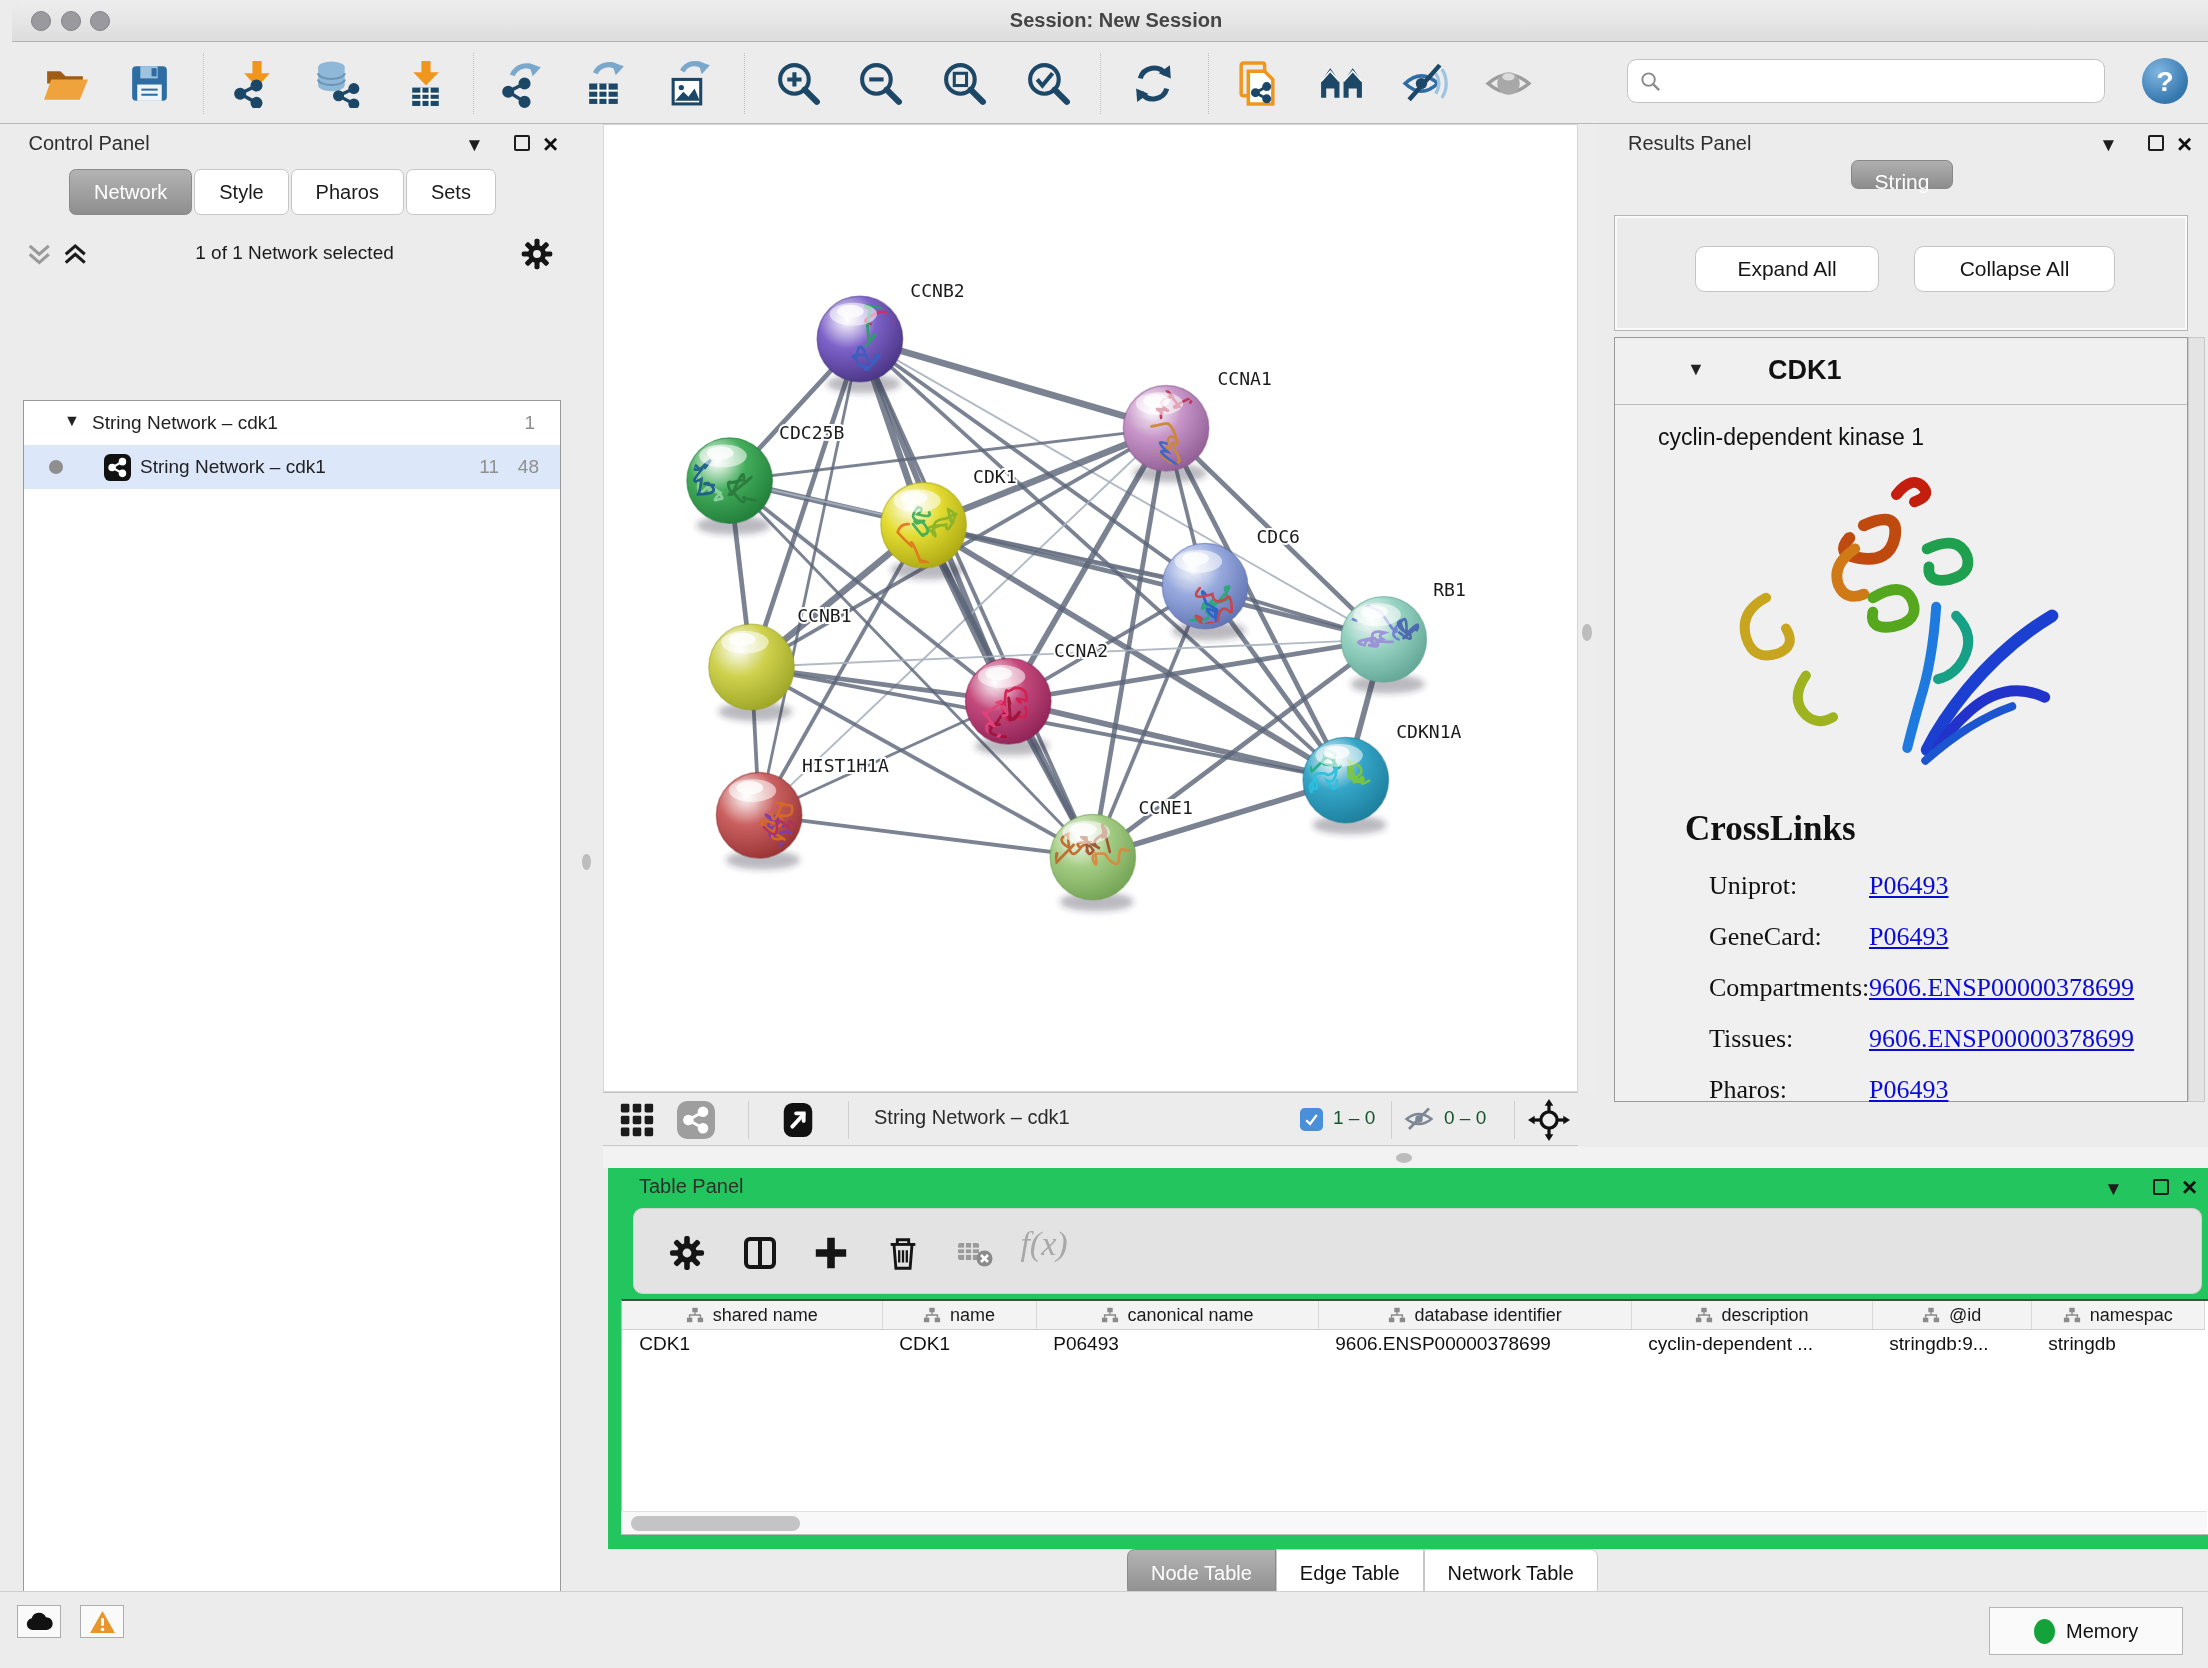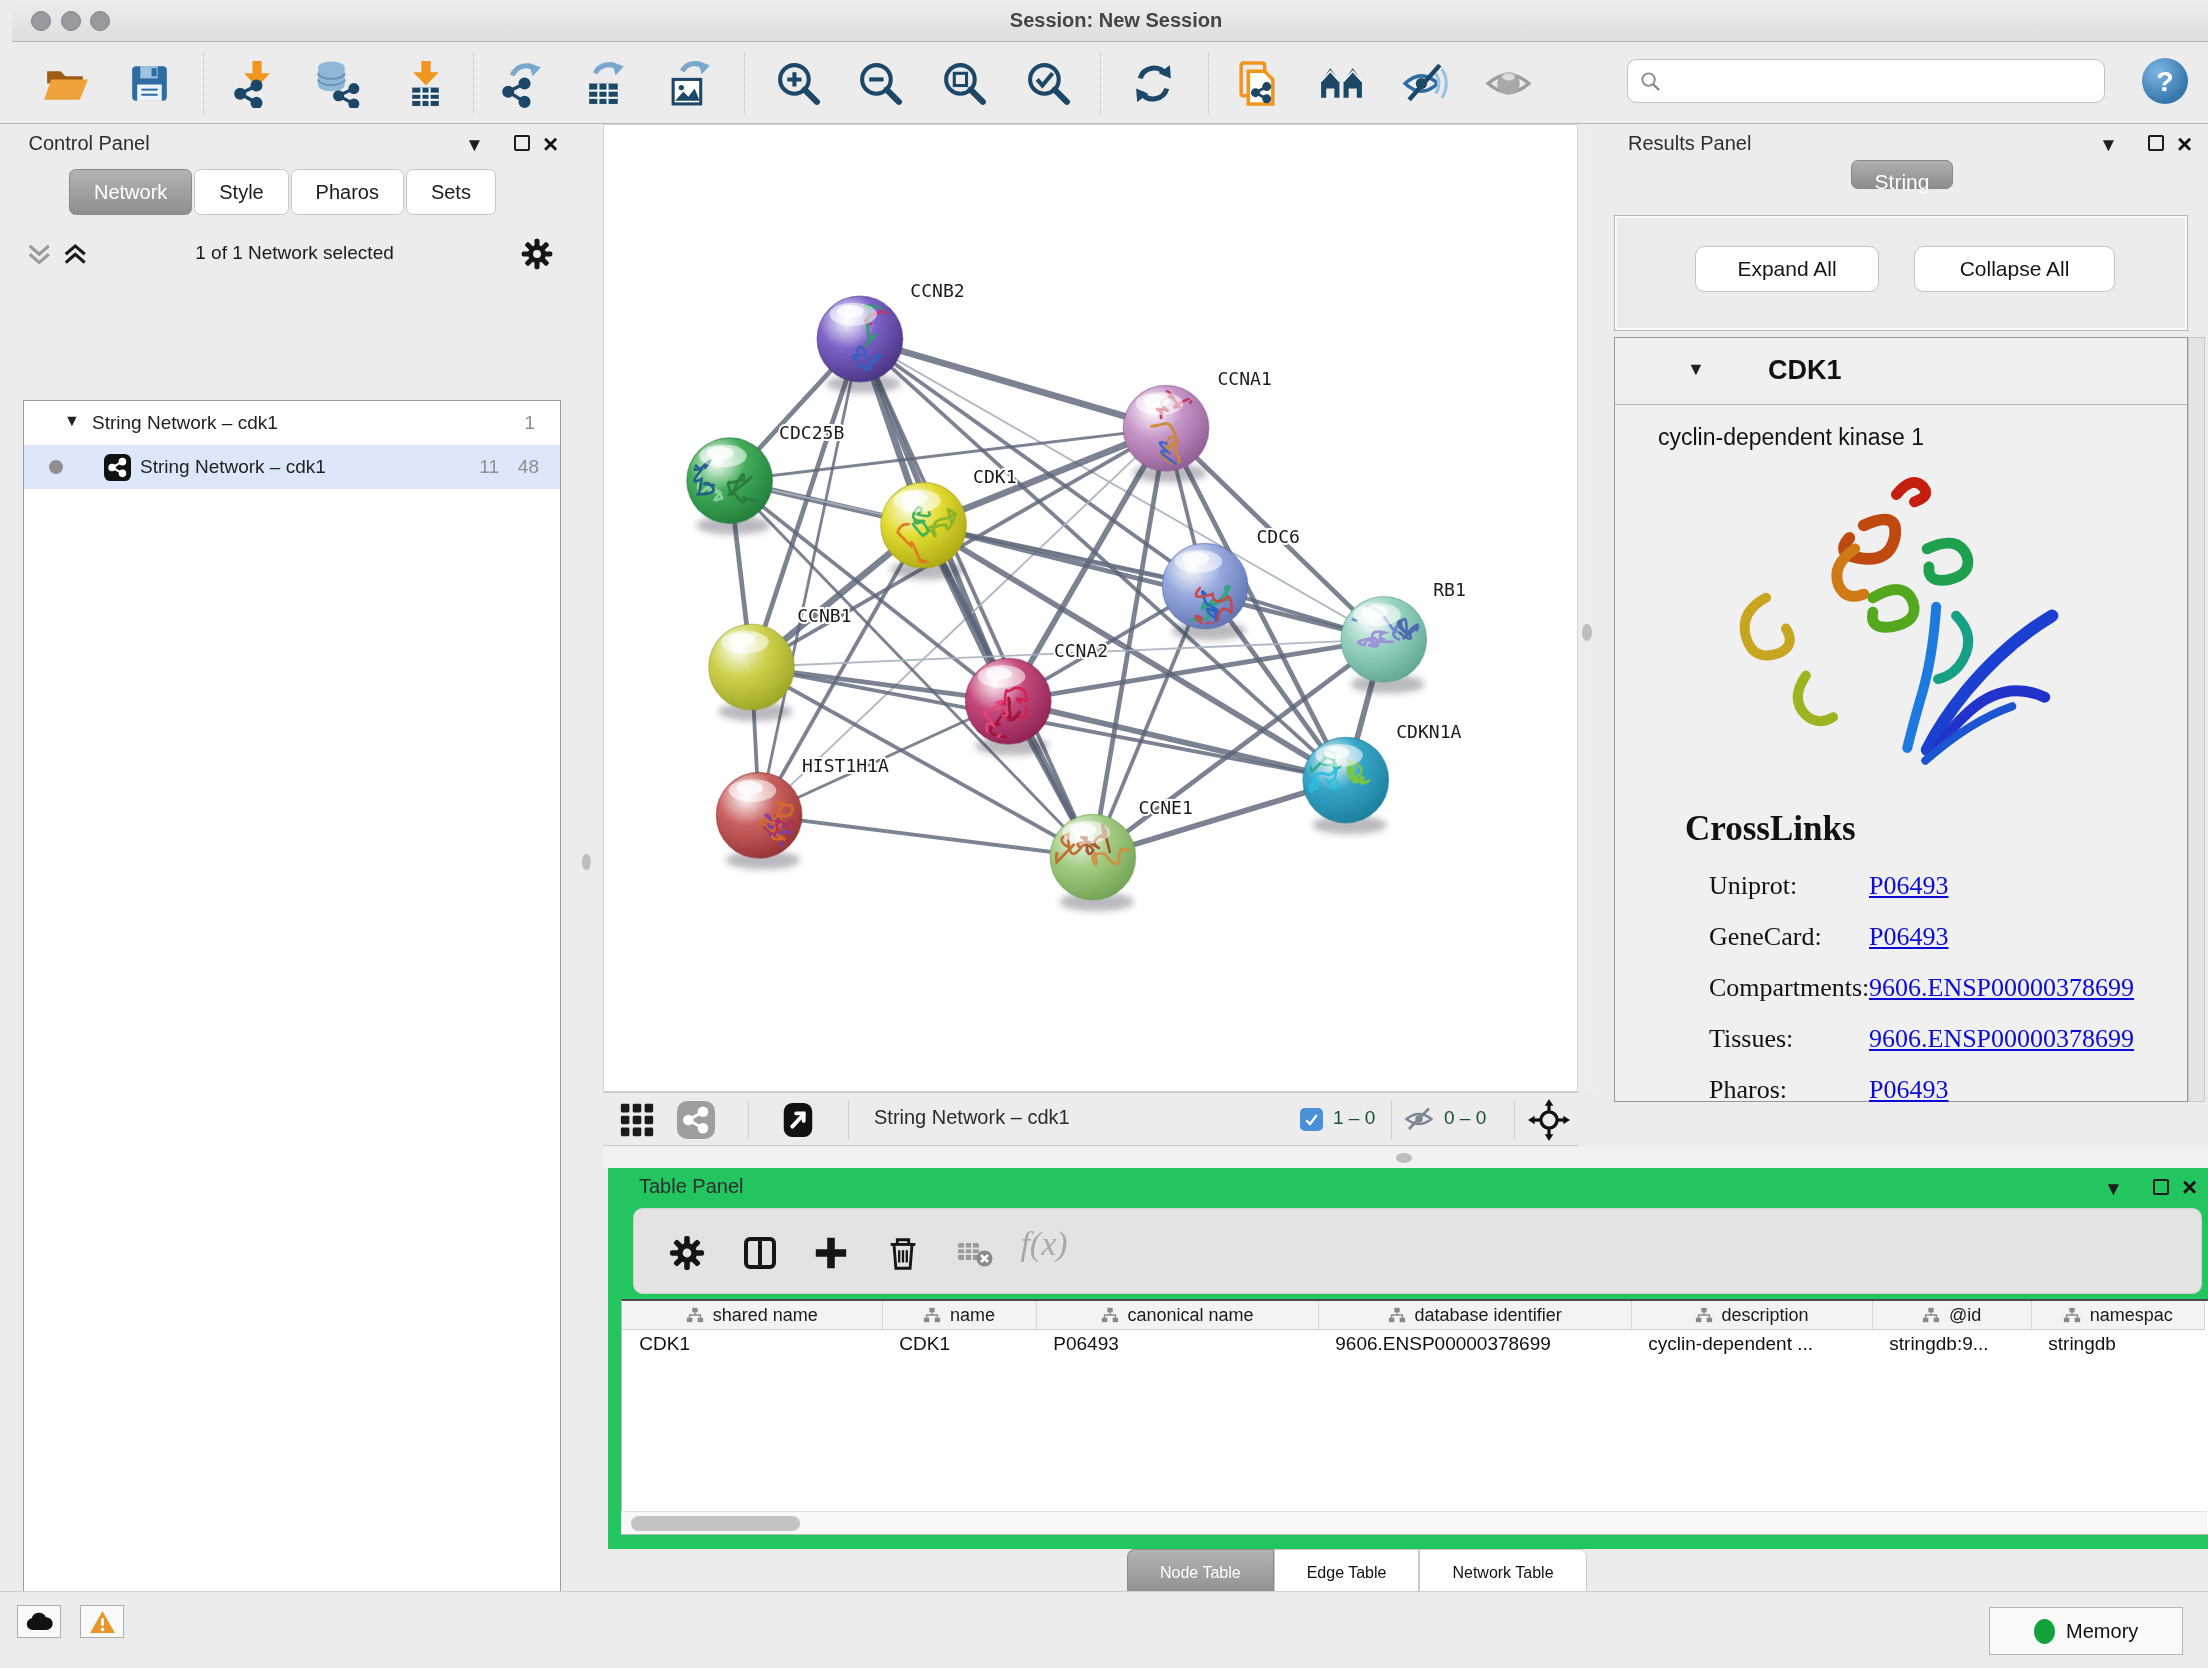--- a/index.html
+++ b/index.html
@@ -84,21 +84,21 @@
     border:1px solid #bbb; border-top:2.9px solid #4a4a4a; }
   table.grid { border-collapse:collapse; width:1583px; table-layout:fixed; }
   table.grid th { height:28.5px; background:#f3f3f3; border-right:1px solid #d8d8d8; border-bottom:1px solid #cfcfcf;
     font-size:18px; font-weight:normal; color:#1b1b1b; }
   table.grid td { height:28.5px; font-size:19px; color:#111; padding-left:17px; text-align:left;
     white-space:nowrap; overflow:hidden; }
   .hflex { display:flex; align-items:center; justify-content:center; gap:8.6px; }
   .tp-hscroll { left:13.3px; top:344px; width:1586px; height:23px; background:#f8f8f8; border-top:1px solid #e2e2e2; }
   .hthumb { left:9.5px; top:3.8px; width:169px; height:15px; background:#c4c4c4; border-radius:7.6px; }
   .btabs { left:1127px; top:1549px; height:48px; display:flex; }
-  .btab { height:48px; line-height:46px; padding:0 32px; font-size:16px; background:#fff;
+  .btab { height:48px; line-height:46px; padding:0 23px; font-size:20px; background:#fff;
     border:1px solid #c9c9c9; color:#111; }
   .btab.first { border-radius:7.6px 0 0 7.6px; }
   .btab.last { border-radius:0 7.6px 7.6px 0; }
   .btab.sel { background:linear-gradient(#b3b3b3,#8e8e8e); color:#fff; border-color:#8a8a8a; }
 
   
   .bottombar { left:0; top:1591px; width:2208px; height:77px; background:#ececec; border-top:1px solid #cfcfcf; }
   .bbtn { top:13.3px; width:44px; height:33px; background:#fafafa; border:1.9px solid #adadad;
     display:flex; align-items:center; justify-content:center; }
   .membtn { left:1989px; top:15px; width:194px; height:48px; background:#fafafa; border:1.9px solid #b5b5b5;

